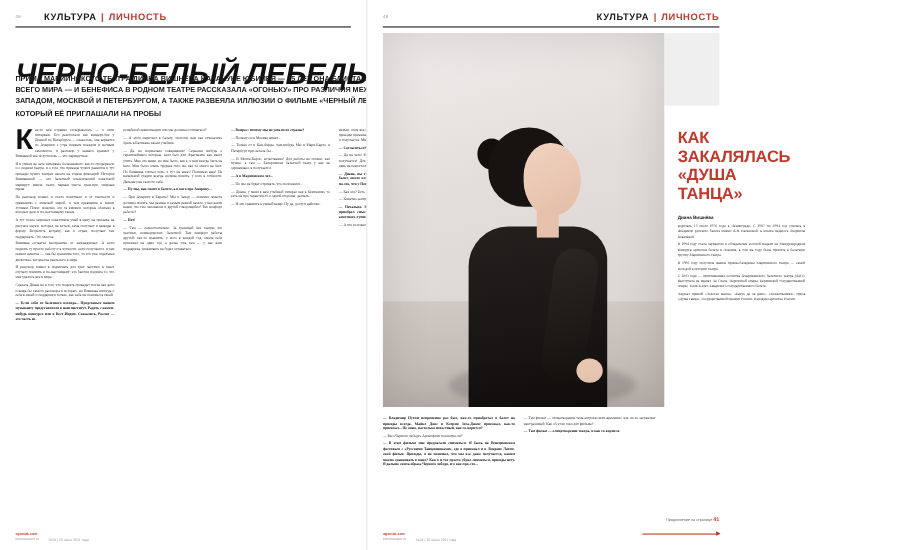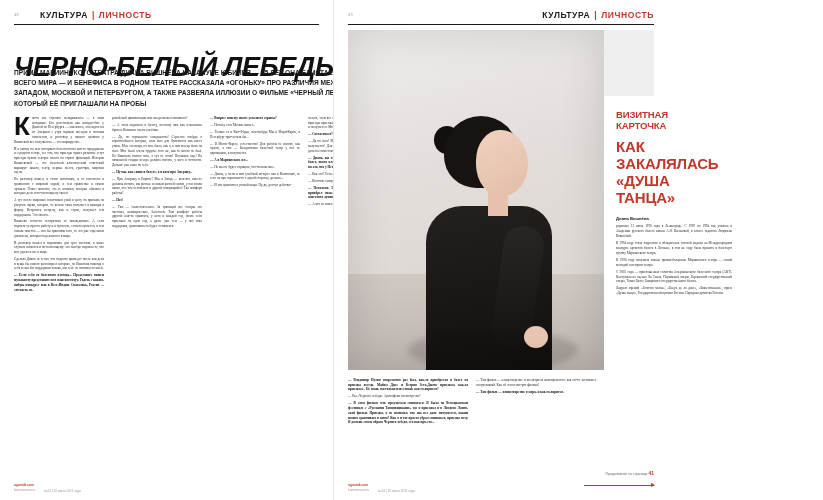--- a/index.html
+++ b/index.html
@@ -204,24 +204,20 @@
       <div class="arm"></div>
       <div class="neck"></div>
       <div class="bun"></div>
       <div class="hair"></div>
       <div class="face"></div>
       <div class="hand"></div>
       <div class="vign"></div>
     </div>
 
     <div class="vcard">
-      <div class="kicker">
-        <span class="small">ВИЗИТНАЯ</span>
-        <span class="small">КАРТОЧКА</span>
-      </div>
       <div class="subhead">КАК ЗАКАЛЯЛАСЬ «ДУША ТАНЦА»</div>
       <div class="bio-name">Диана Вишнёва</div>
       <div class="bio">
         <p>родилась 13 июля 1976 года в Ленинграде. С 1987 по 1994 год училась в Академии русского балета имени А.Я. Вагановой, в классе педагога Людмилы Ковалёвой.</p>
         <p>В 1994 году стала лауреатом и обладателем золотой медали на Международном конкурсе артистов балета в Лозанне, в том же году была принята в балетную труппу Мариинского театра.</p>
         <p>В 1996 году получила звание примы-балерины Мариинского театра — самой молодой в истории театра.</p>
         <p>С 2003 года — приглашенная солистка Американского балетного театра (ABT). Выступала на сценах Ла Скала, Парижской оперы, Берлинской государственной оперы, Токио Балет, Баварского государственного балета.</p>
         <p>Лауреат премий «Золотая маска», «Бенуа де ла данс», «Божественная», приза «Душа танца», Государственной премии России. Народная артистка России.</p>
       </div>
     </div>

